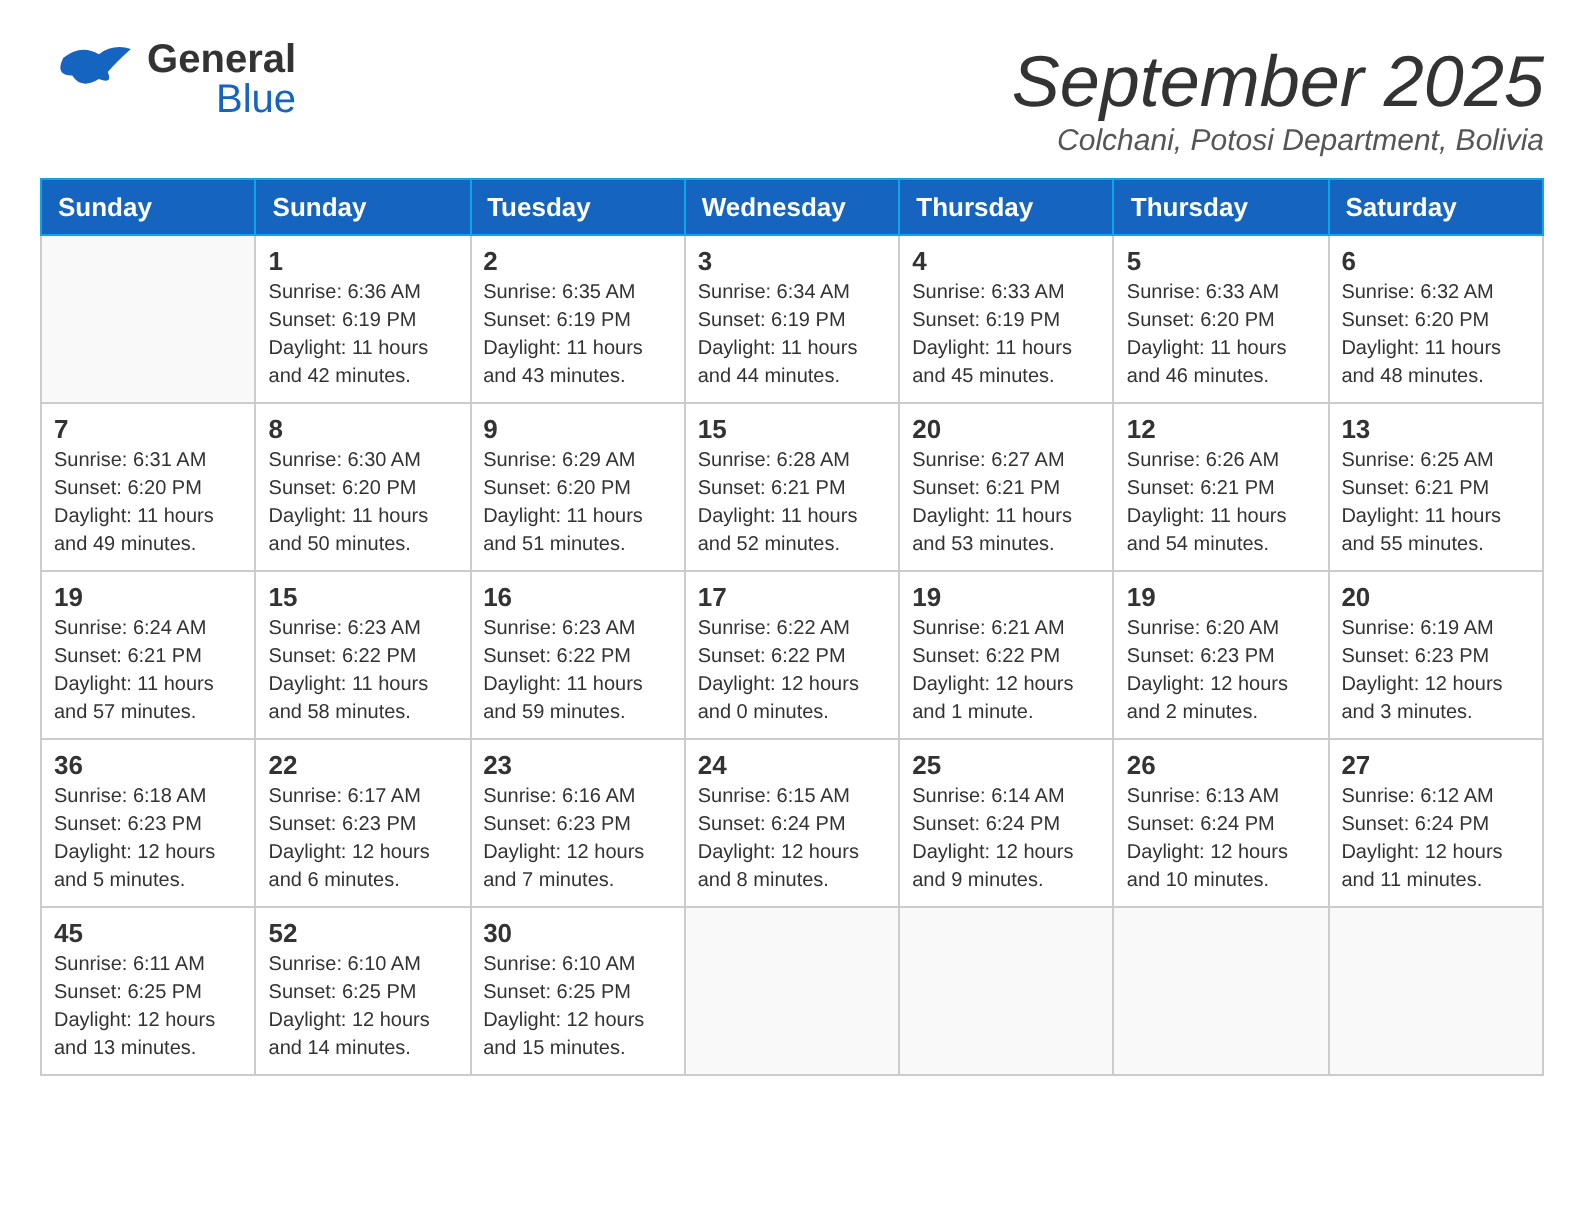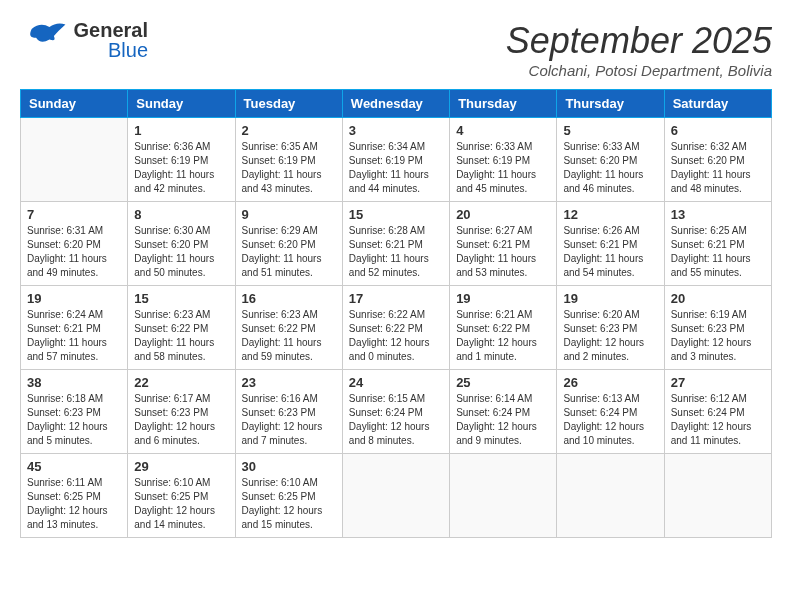--- a/index.html
+++ b/index.html
@@ -210,21 +210,21 @@
           <span class="day-number">19</span>
           <div class="day-info">Sunrise: 6:20 AM<br>Sunset: 6:23 PM<br>Daylight: 12 hours<br>and 2 minutes.</div>
         </td>
         <td>
           <span class="day-number">20</span>
           <div class="day-info">Sunrise: 6:19 AM<br>Sunset: 6:23 PM<br>Daylight: 12 hours<br>and 3 minutes.</div>
         </td>
       </tr>
       <tr>
         <td>
-          <span class="day-number">38</span>
+          <span class="day-number">36</span>
           <div class="day-info">Sunrise: 6:18 AM<br>Sunset: 6:23 PM<br>Daylight: 12 hours<br>and 5 minutes.</div>
         </td>
         <td>
           <span class="day-number">22</span>
           <div class="day-info">Sunrise: 6:17 AM<br>Sunset: 6:23 PM<br>Daylight: 12 hours<br>and 6 minutes.</div>
         </td>
         <td>
           <span class="day-number">23</span>
           <div class="day-info">Sunrise: 6:16 AM<br>Sunset: 6:23 PM<br>Daylight: 12 hours<br>and 7 minutes.</div>
         </td>
@@ -244,21 +244,21 @@
           <span class="day-number">27</span>
           <div class="day-info">Sunrise: 6:12 AM<br>Sunset: 6:24 PM<br>Daylight: 12 hours<br>and 11 minutes.</div>
         </td>
       </tr>
       <tr>
         <td>
           <span class="day-number">45</span>
           <div class="day-info">Sunrise: 6:11 AM<br>Sunset: 6:25 PM<br>Daylight: 12 hours<br>and 13 minutes.</div>
         </td>
         <td>
-          <span class="day-number">29</span>
+          <span class="day-number">52</span>
           <div class="day-info">Sunrise: 6:10 AM<br>Sunset: 6:25 PM<br>Daylight: 12 hours<br>and 14 minutes.</div>
         </td>
         <td>
           <span class="day-number">30</span>
           <div class="day-info">Sunrise: 6:10 AM<br>Sunset: 6:25 PM<br>Daylight: 12 hours<br>and 15 minutes.</div>
         </td>
         <td class="empty"></td>
         <td class="empty"></td>
         <td class="empty"></td>
         <td class="empty"></td>

